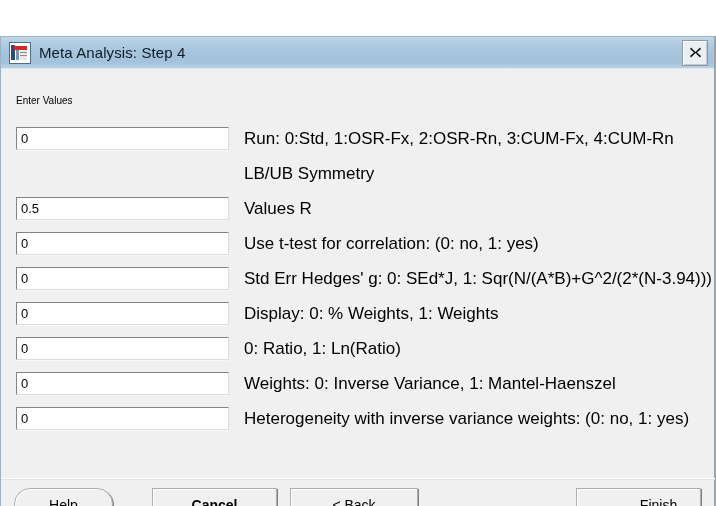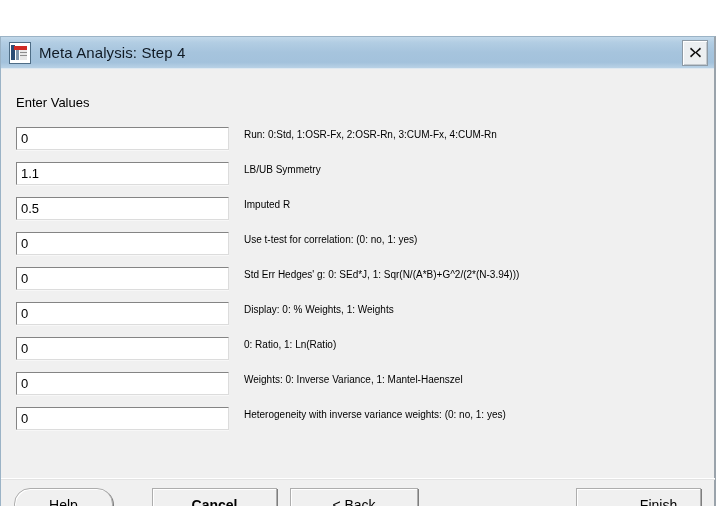--- a/index.html
+++ b/index.html
@@ -87,21 +87,21 @@
   .client {
     position: relative;
     height: 472px;
     background: #f0f0f0;
   }
 
   .section-label {
     position: absolute;
     left: 15px;
     top: 26px;
-    font-size: 13px;
+    font-size: 10px;
     color: #000;
     white-space: nowrap;
   }
 
   .rows {
     position: absolute;
     left: 0;
     top: 58px;
     width: 716px;
   }
@@ -127,21 +127,21 @@
     font-size: 13px;
     color: #000;
     padding: 0 0 0 4px;
     line-height: 21px;
     outline: none;
   }
   .row-label {
     position: absolute;
     left: 243px;
     top: 2px;
-    font-size: 10px;
+    font-size: 17px;
     color: #000;
     white-space: nowrap;
   }
 
   
   .buttonbar {
     position: absolute;
     left: 0;
     bottom: 0;
     width: 714px;
@@ -218,27 +218,26 @@
     <div class="section-label">Enter Values</div>
 
     <div class="rows">
 
       <div class="row">
         <input class="field" type="text" value="0" style="">
         <div class="row-label">Run: 0:Std, 1:OSR-Fx, 2:OSR-Rn, 3:CUM-Fx, 4:CUM-Rn</div>
       </div>
 
       <div class="row">
-        <input class="field" type="text" value="1.1" style="">
         <div class="row-label">LB/UB Symmetry</div>
       </div>
 
       <div class="row">
         <input class="field" type="text" value="0.5" style="">
-        <div class="row-label">Imputed R</div>
+        <div class="row-label">Values R</div>
       </div>
 
       <div class="row">
         <input class="field" type="text" value="0" style="">
         <div class="row-label">Use t-test for correlation: (0: no, 1: yes)</div>
       </div>
 
       <div class="row">
         <input class="field" type="text" value="0" style="">
         <div class="row-label">Std Err Hedges' g: 0: SEd*J, 1: Sqr(N/(A*B)+G^2/(2*(N-3.94)))</div>

